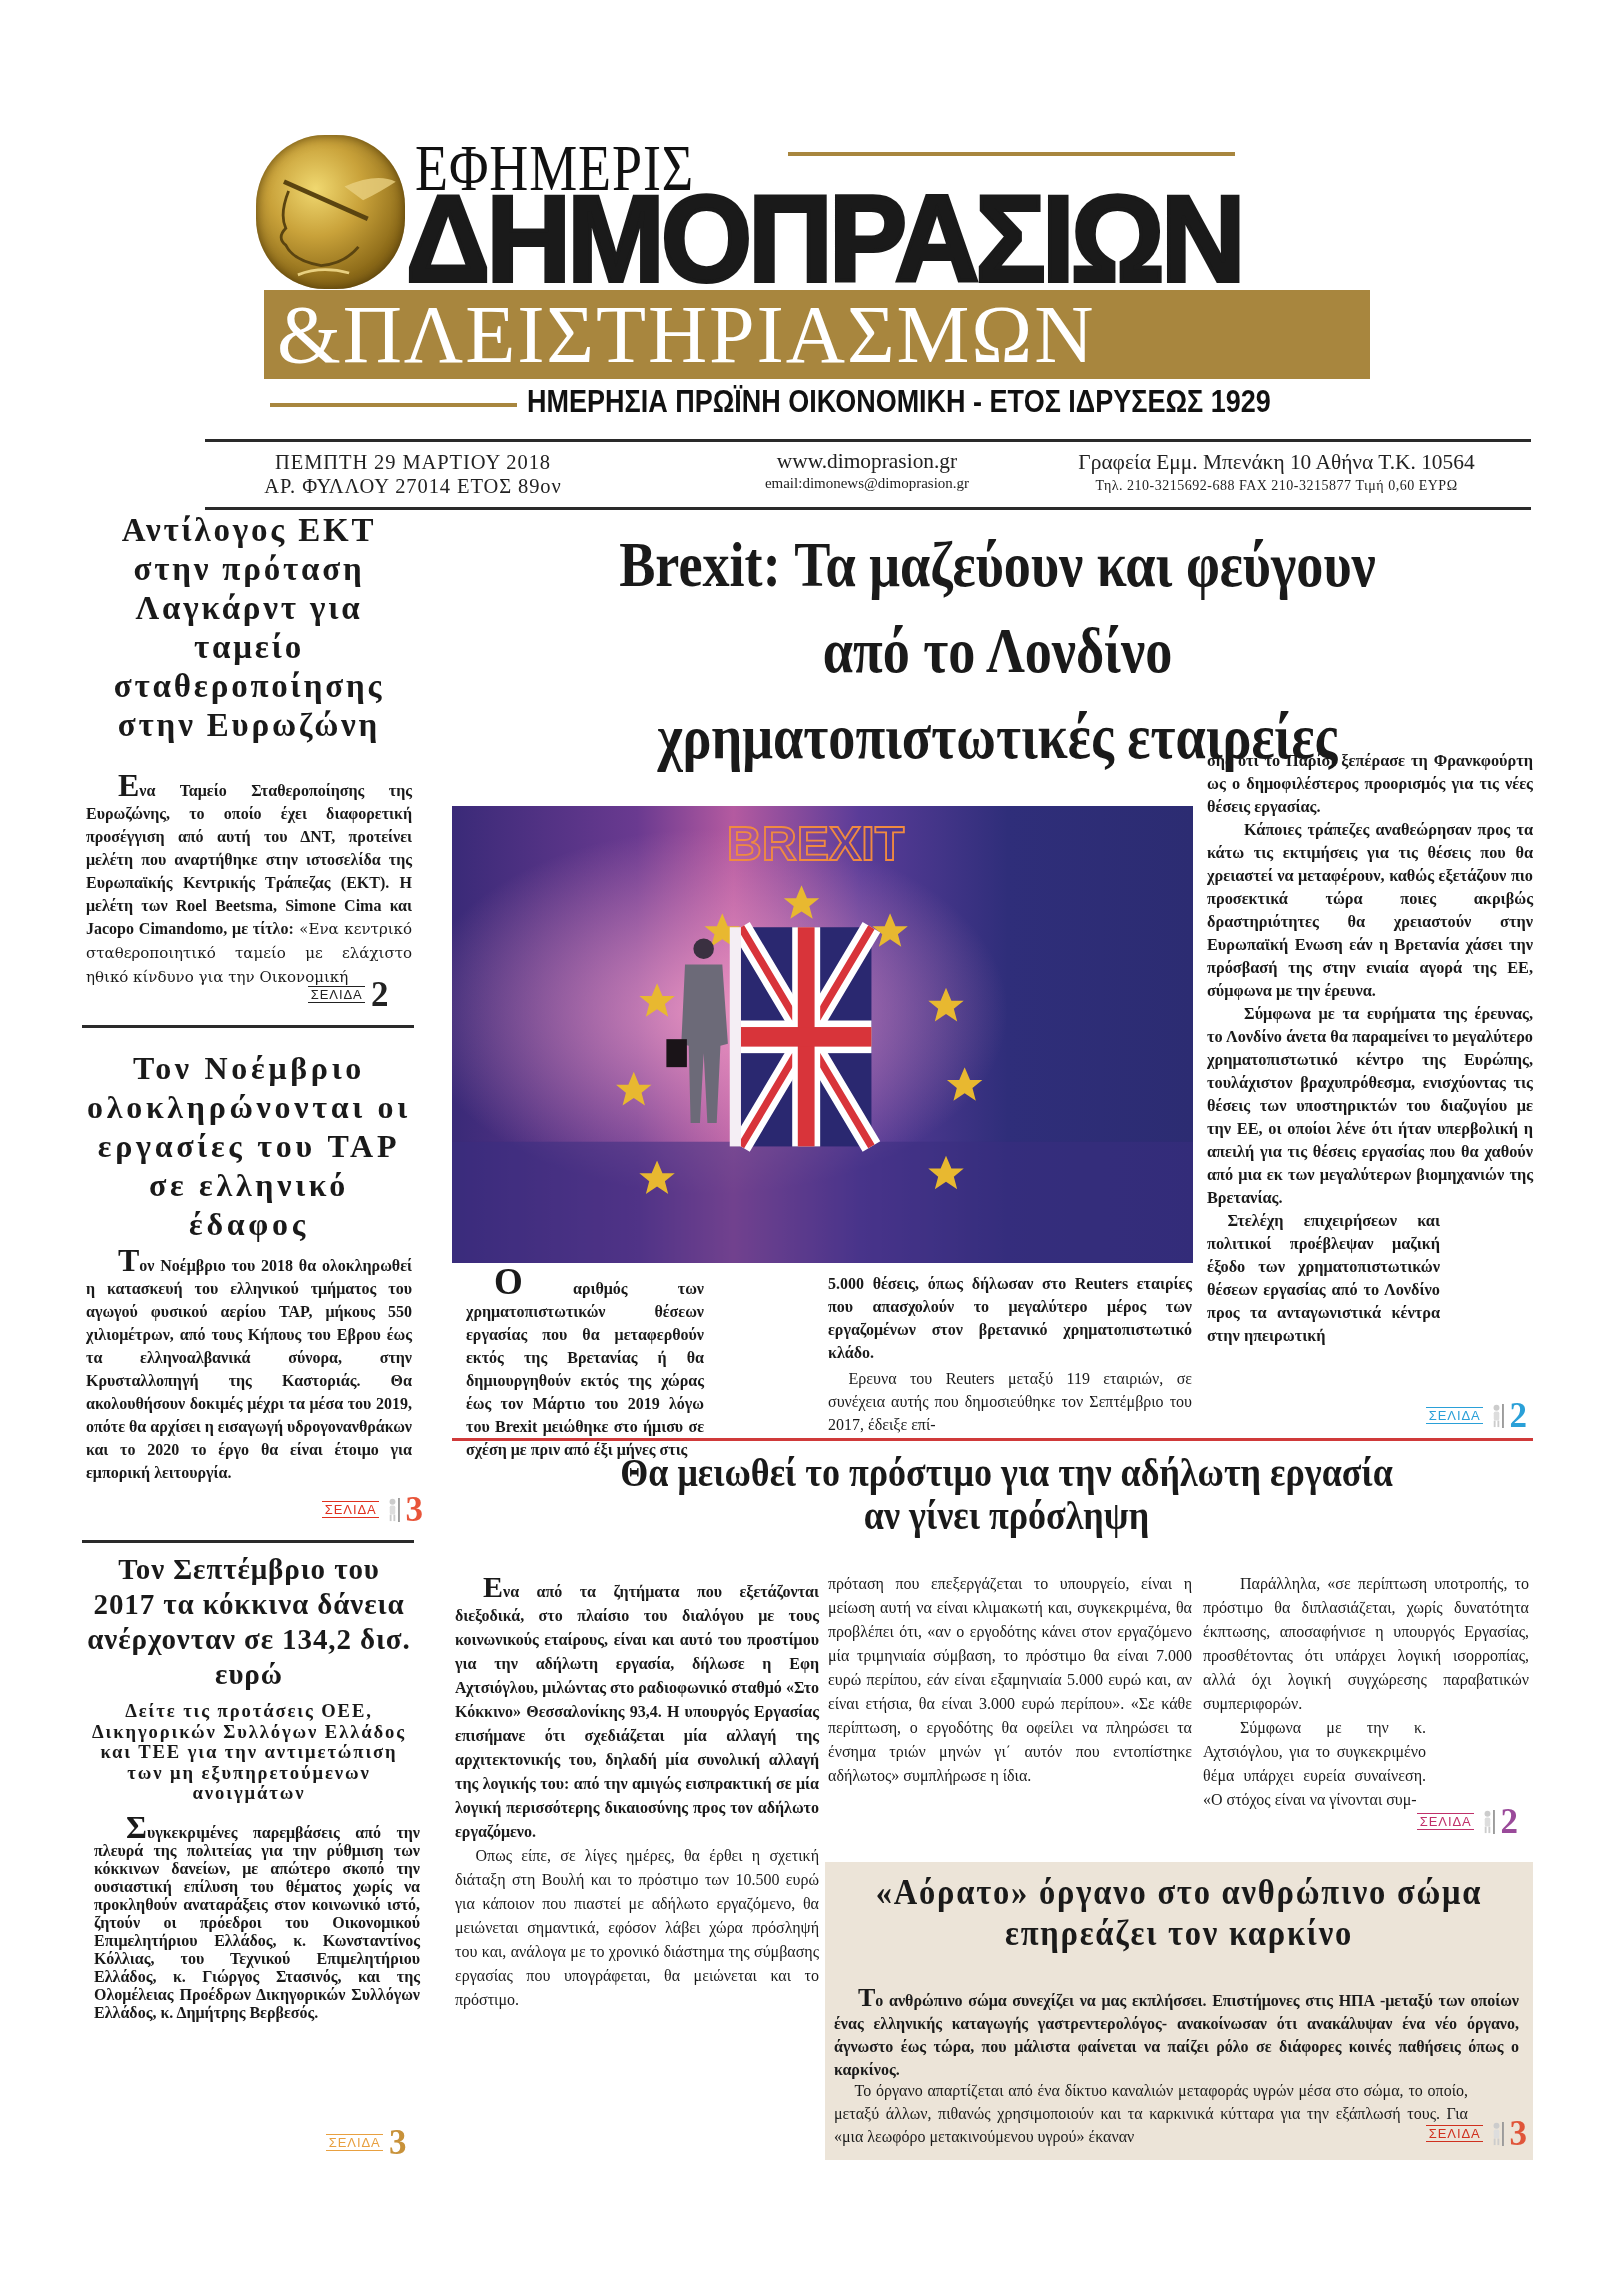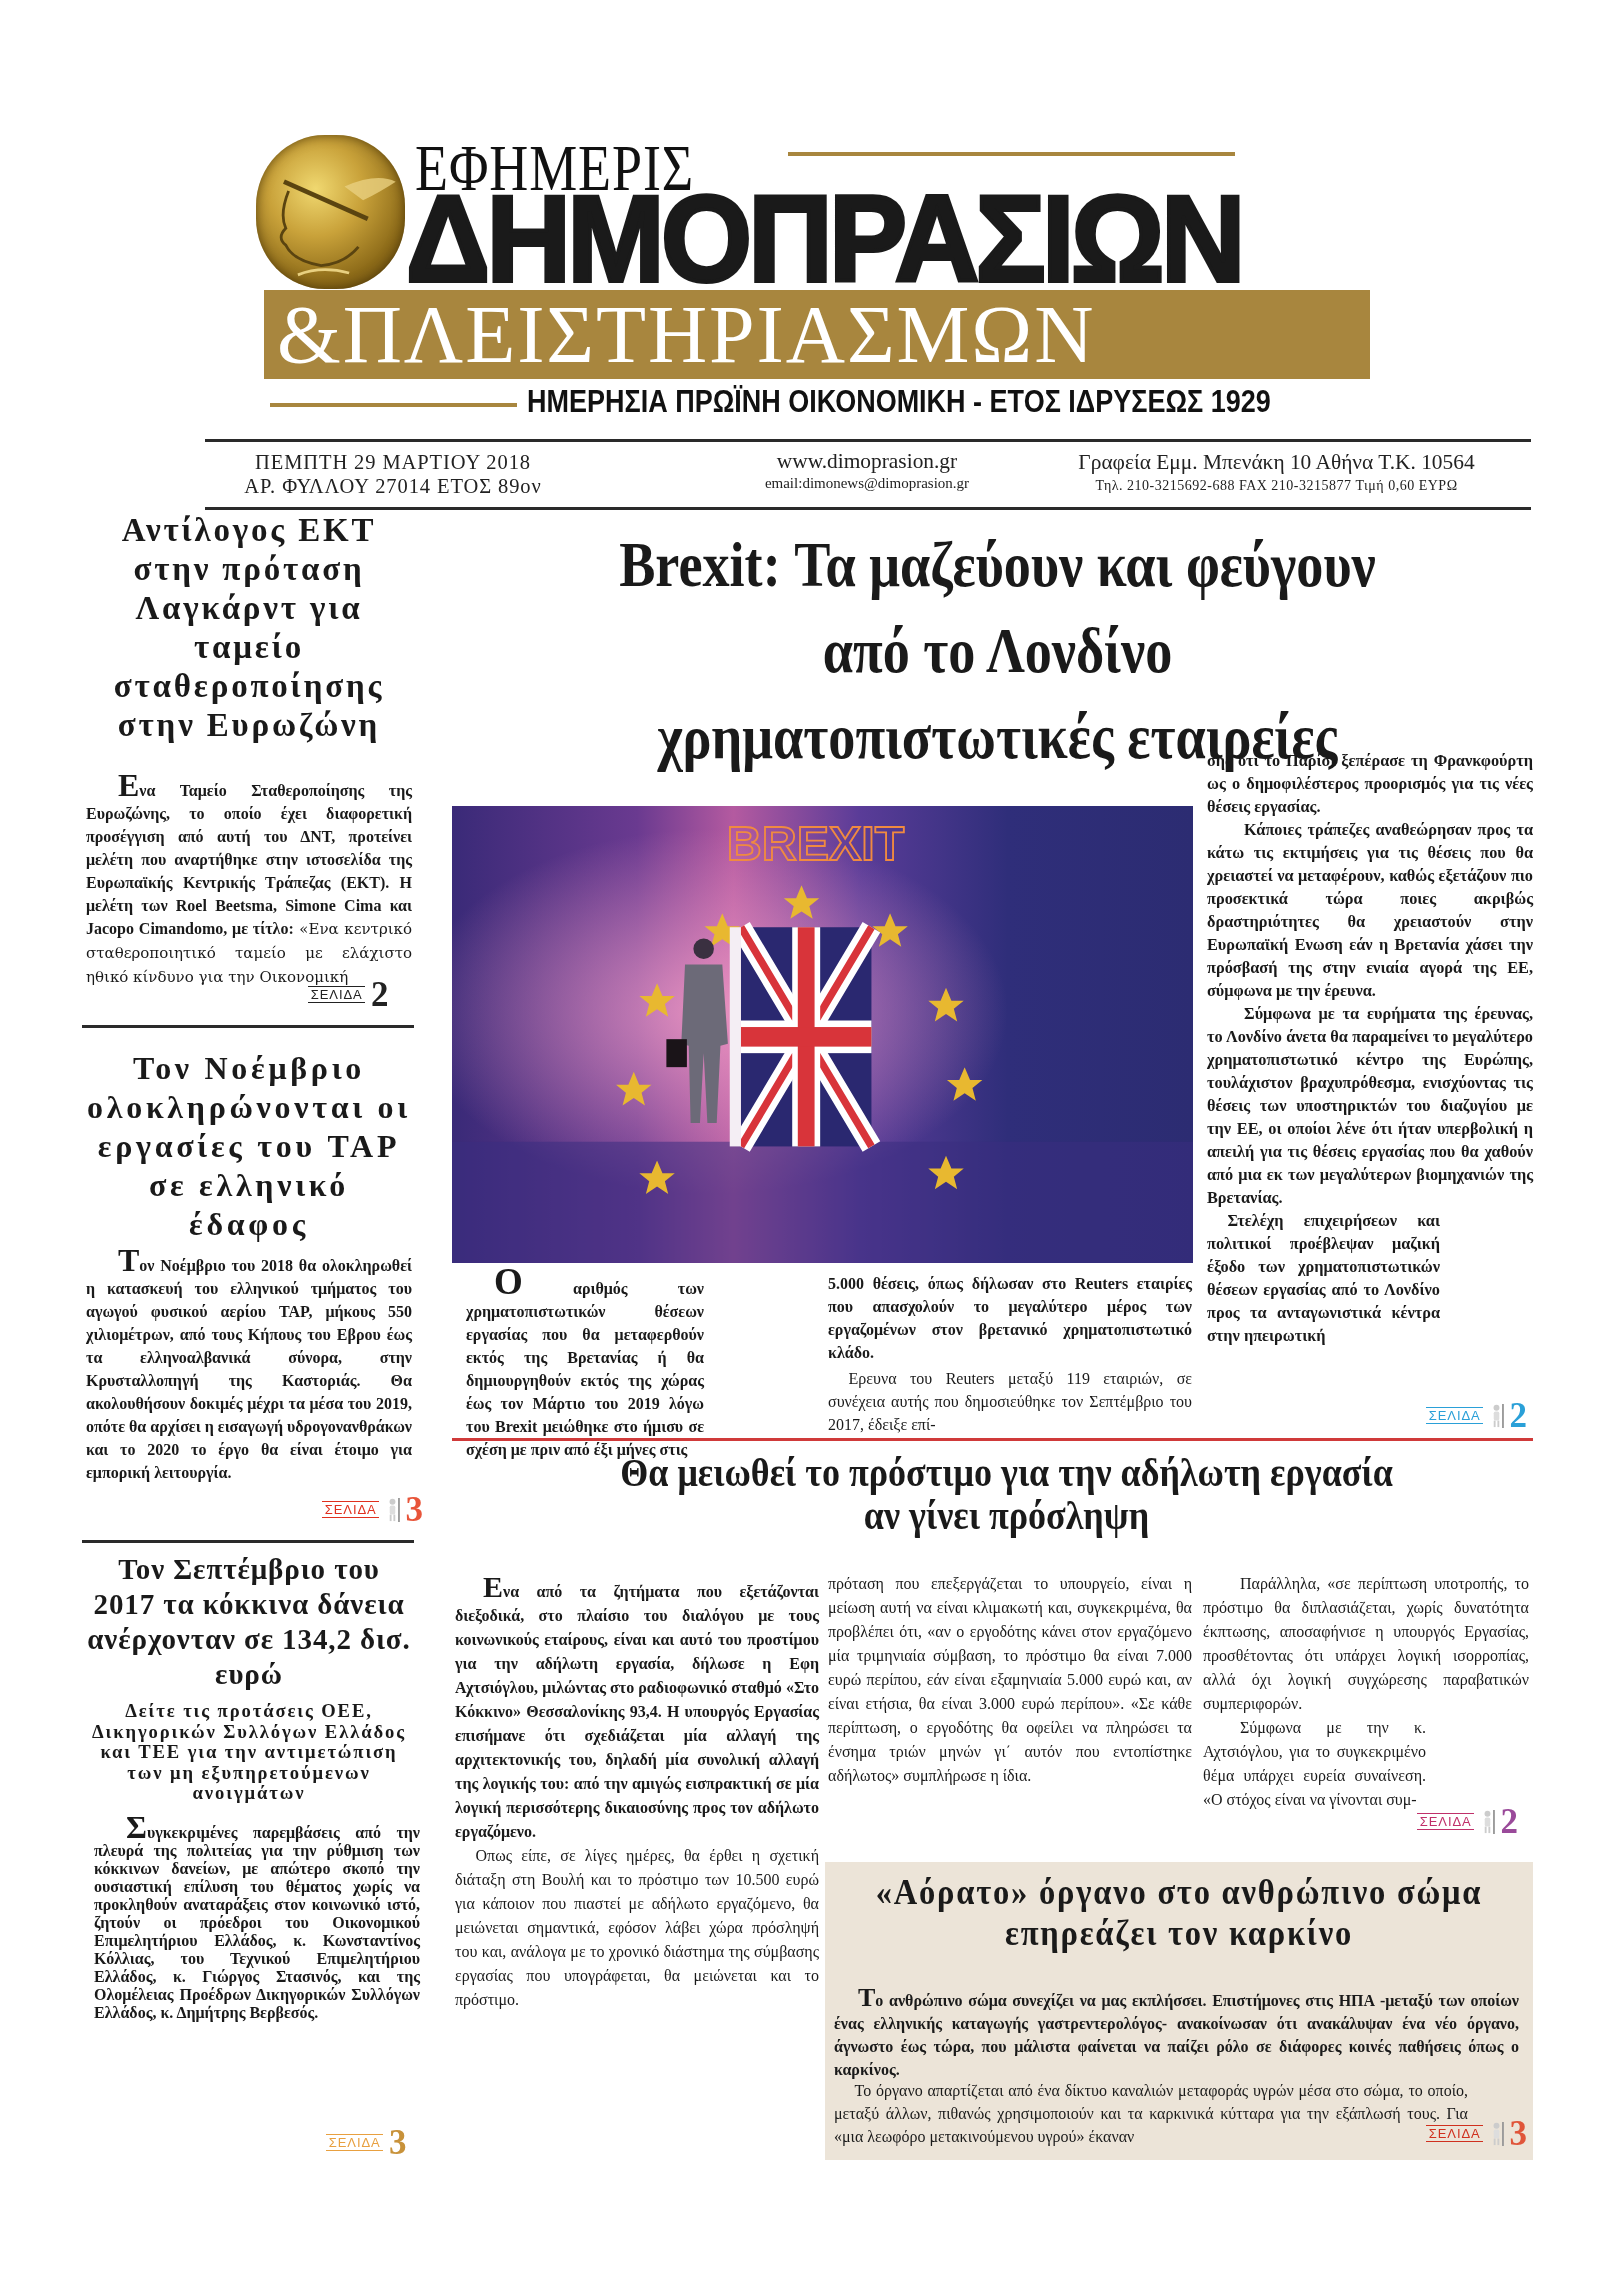--- a/index.html
+++ b/index.html
@@ -14,21 +14,21 @@
   .coin svg { width: 100%; height: 100%; }
   .eph { position: absolute; left: 415px; top: 131px; font-family: "Liberation Serif", serif; font-size: 54px; letter-spacing: 0.9px; transform: scaleY(1.2); transform-origin: top left; color: #111; }
   .eph-rule { position: absolute; left: 788px; top: 152px; width: 447px; height: 3.7px; background: #a8863e; }
   .dimo { position: absolute; left: 406px; top: 177px; font-family: "Liberation Sans", "DejaVu Sans", sans-serif; font-weight: 900; font-size: 117px; letter-spacing: -3.7px; color: #1a1a1a; transform: scaleY(1.05); transform-origin: top left; line-height: 1; -webkit-text-stroke: 3.7px #1a1a1a; }
   .pleist { position: absolute; left: 264px; top: 290px; width: 1106px; height: 89px; background: #a8863e; color: #fff; font-family: "Liberation Serif", serif; font-size: 82px; line-height: 89px; padding-left: 13px; letter-spacing: 1.9px; white-space: nowrap; overflow: hidden; }
   .sub-rule { position: absolute; left: 270px; top: 403px; width: 247px; height: 3.7px; background: #a8863e; }
   .subtitle { position: absolute; left: 527px; top: 384px; font-family: "Liberation Sans", sans-serif; font-weight: 700; font-size: 27px; color: #111; letter-spacing: 0px; transform: scaleY(1.15); transform-origin: top left; }
 
   .info-bar { position: absolute; left: 205px; top: 439px; width: 1326px; height: 71px; border-top: 3.7px solid #2a2a2a; border-bottom: 3.7px solid #2a2a2a; }
   .info-col { position: absolute; top: 7.5px; text-align: center; color: #222; }
-  .info-left { left: 20px; width: 336px; font-size: 20.5px; line-height: 24px; letter-spacing: 0.9px; }
+  .info-left { left: 40px; width: 336px; font-size: 20.5px; line-height: 24px; letter-spacing: 0.9px; }
   .info-mid { left: 522px; width: 280px; line-height: 22.4px; }
   .info-mid .web { font-size: 21.4px; }
   .info-mid .mail { font-size: 15px; }
   .info-right { left: 820px; width: 503px; line-height: 24px; }
   .info-right .addr { font-size: 21.4px; }
   .info-right .tel { font-size: 14px; letter-spacing: 0.5px; }
 
   
   .hl { position: absolute; text-align: center; font-weight: 700; color: #1a1a1a; }
   .body-text { position: absolute; text-align: justify; line-height: 25px; font-size: 17.7px; color: #1a1a1a; }

